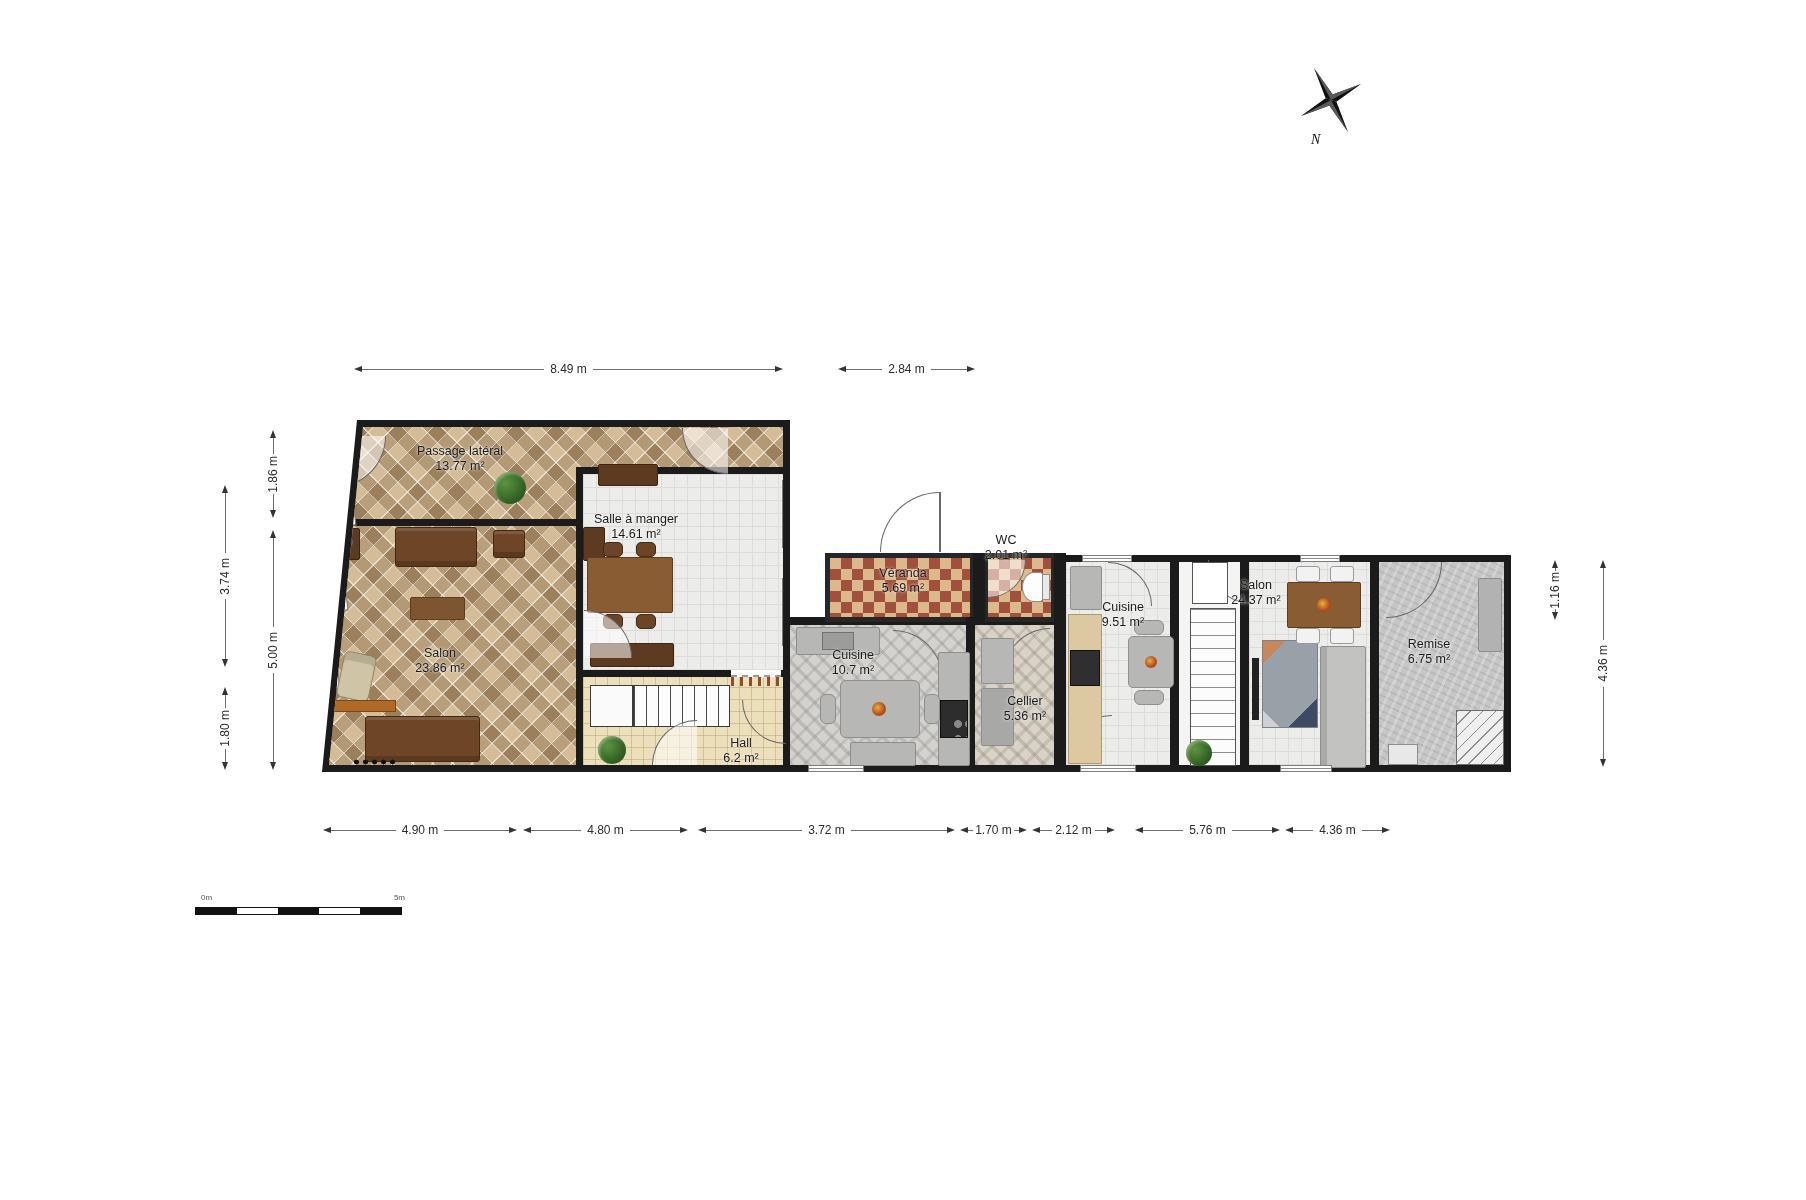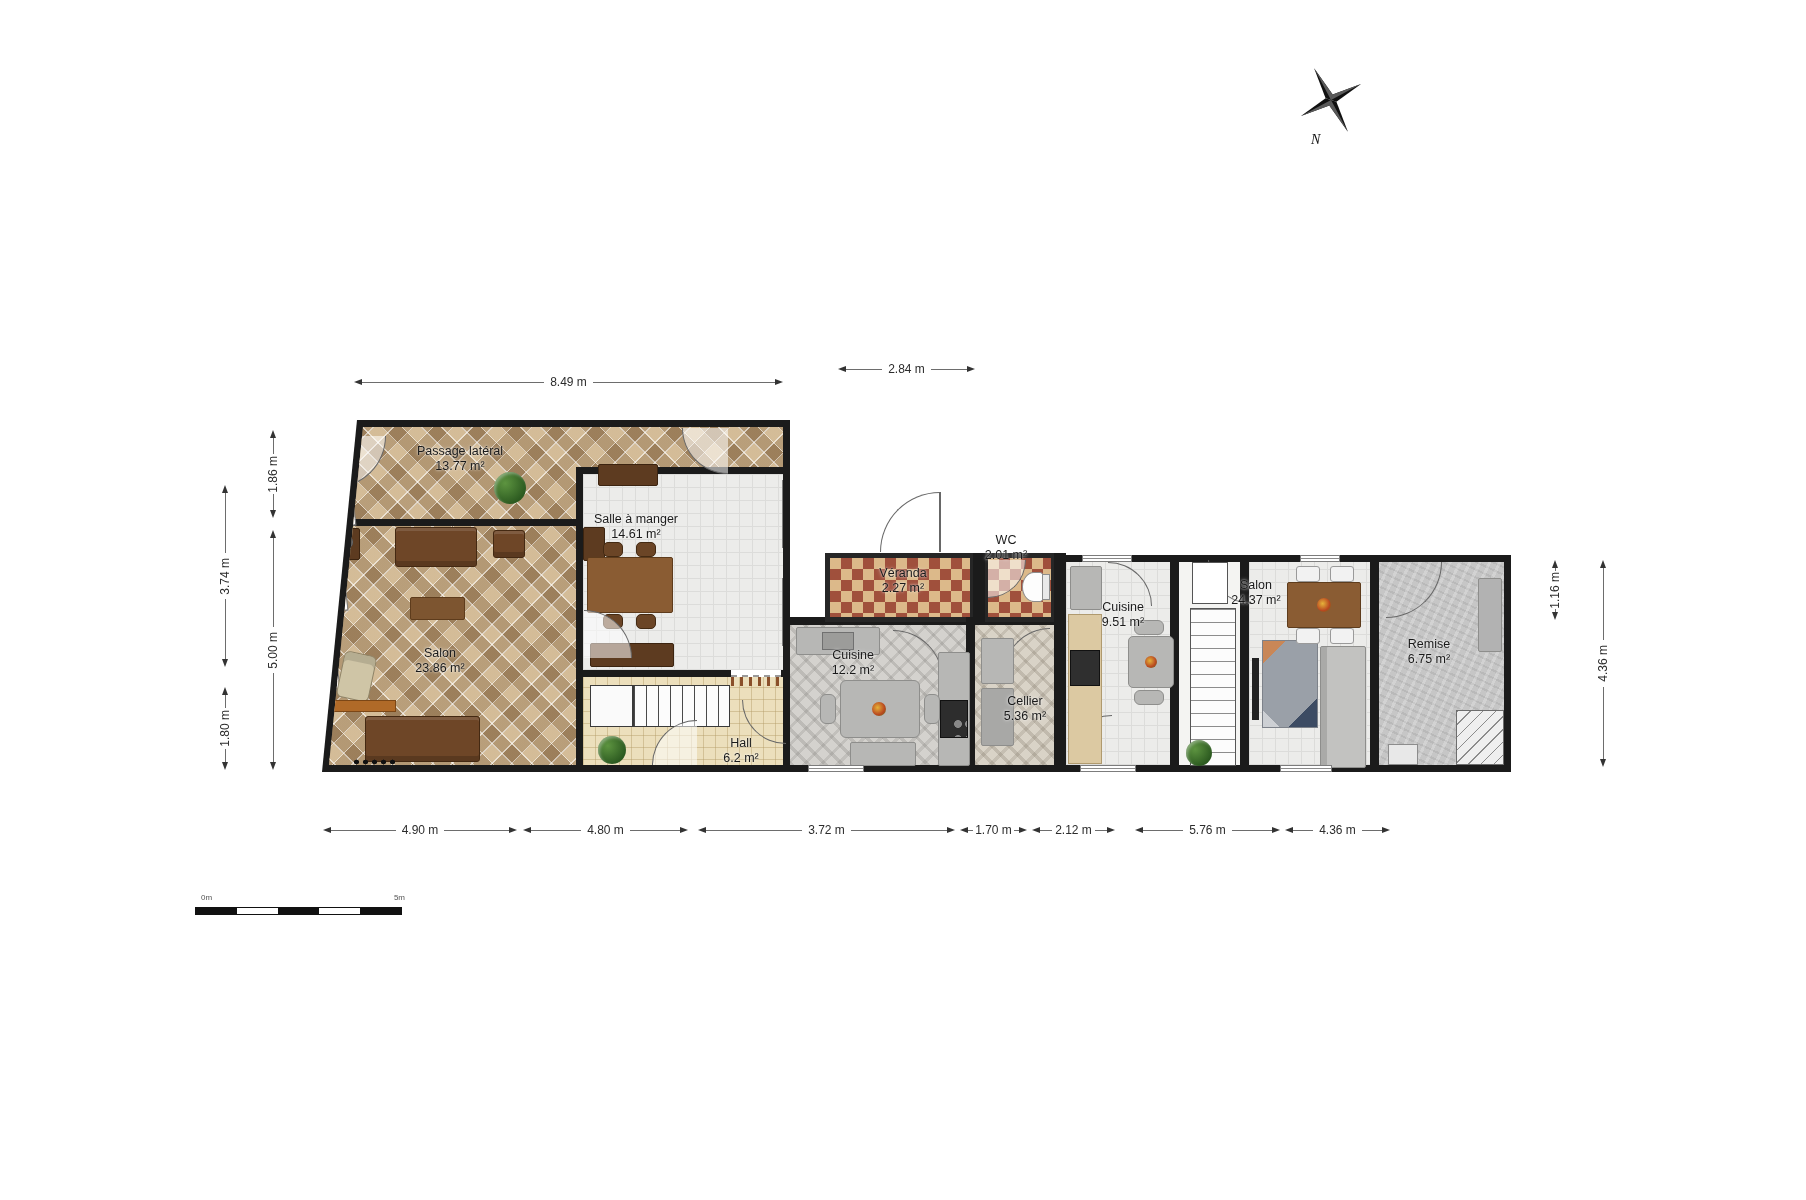--- a/index.html
+++ b/index.html
@@ -228,25 +228,25 @@
   <div class="rlabel" style="left:385px;top:646px;width:110px;">
     <div>Salon</div>
     <div>23.86 m²</div>
   </div>
   <div class="rlabel" style="left:681px;top:736px;width:120px;">
     <div>Hall</div>
     <div>6.2 m²</div>
   </div>
   <div class="rlabel" style="left:793px;top:648px;width:120px;">
     <div>Cuisine</div>
-    <div>12.2 m²</div>
+    <div>10.7 m²</div>
   </div>
   <div class="rlabel" style="left:845px;top:566px;width:116px;">
     <div>Véranda</div>
-    <div>2.27 m²</div>
+    <div>5.69 m²</div>
   </div>
   <div class="rlabel" style="left:966px;top:533px;width:80px;">
     <div>WC</div>
     <div>2.01 m²</div>
   </div>
   <div class="rlabel" style="left:965px;top:694px;width:120px;">
     <div>Cellier</div>
     <div>5.36 m²</div>
   </div>
   <div class="rlabel" style="left:1063px;top:600px;width:120px;">
@@ -255,21 +255,21 @@
   </div>
   <div class="rlabel" style="left:1196px;top:578px;width:120px;">
     <div>Salon</div>
     <div>24.37 m²</div>
   </div>
   <div class="rlabel" style="left:1369px;top:637px;width:120px;">
     <div>Remise</div>
     <div>6.75 m²</div>
   </div>
 
-  <div class="dim dim-h" style="left:354px;top:363px;width:429px;margin-top:13px;">
+  <div class="dim dim-h" style="left:354px;top:363px;width:429px;">
     <i class="ah al"></i>
       <i class="ln"></i>
       <span class="lbl">8.49 m</span>
       <i class="ln"></i>
       <i class="ah ar"></i>
   </div>
   <div class="dim dim-h" style="left:838px;top:363px;width:137px;">
     <i class="ah al"></i>
       <i class="ln"></i>
       <span class="lbl">2.84 m</span>

